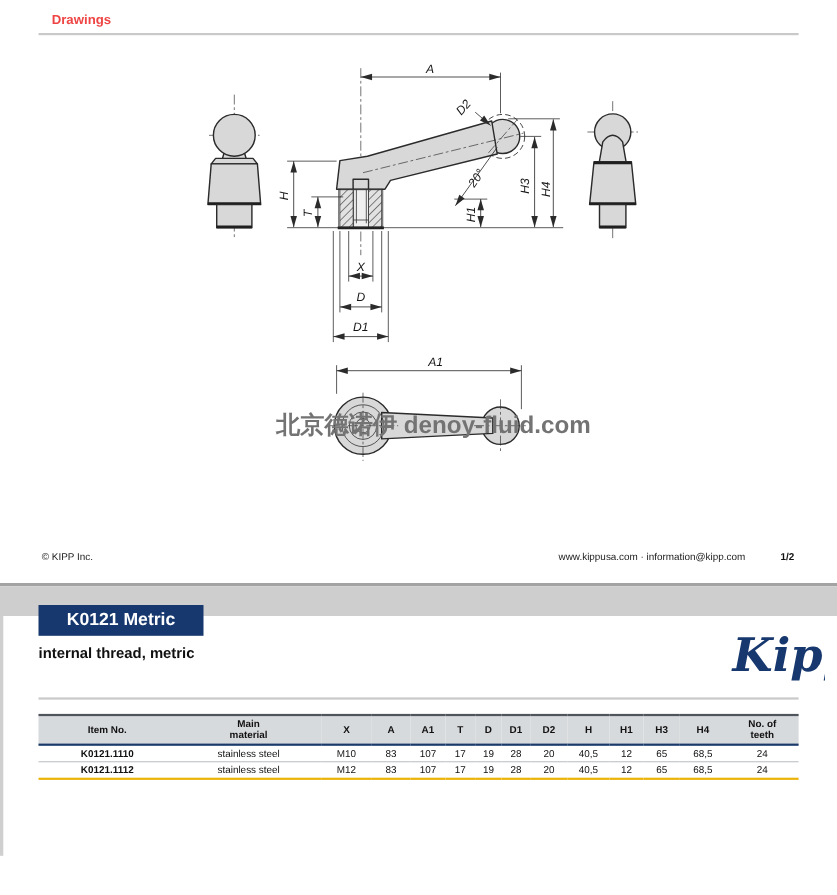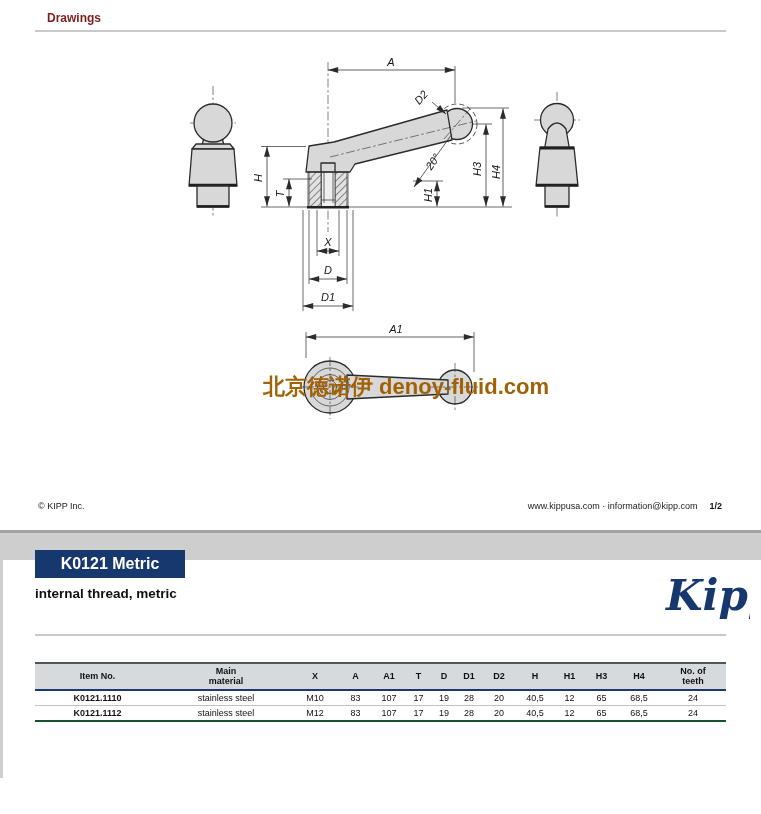--- a/index.html
+++ b/index.html
@@ -1,46 +1,46 @@
 <!DOCTYPE html>
 <html><head>
 <meta charset="utf-8">
 <style>
   * { box-sizing: border-box; }
   html, body { margin:0; padding:0; }
   body { font-family:"Liberation Sans", sans-serif; background:#fff; }
   .sheet { position:relative; width:761px; height:814px; background:#fff; overflow:hidden; }
 
   
-  .p1-title { position:absolute; left:35px; top:11px; font-size:12px; font-weight:bold; color:#7f1d1d;padding-left:12px; }
+  .p1-title { position:absolute; left:35px; top:11px; font-size:12px; font-weight:bold; color:#ef4444;padding-left:12px; }
   .p1-rule { position:absolute; left:35px; top:30px; width:691px; height:2px; background:#c9c9c9; }
   .drawing-svg { position:absolute; left:150px; top:50px; }
   .watermark { position:absolute; left:251px; top:372px; font-size:22px; font-weight:bold;
-               color:#a16207; white-space:nowrap; z-index:5;margin-left:12px; }
+               color:#737373; white-space:nowrap; z-index:5; }
   .p1-footer-left { position:absolute; left:38px; top:501px; font-size:9px; color:#222; }
   .p1-footer-right { position:absolute; right:39px; top:501px; font-size:9px; color:#222;
-                     display:flex; gap:12px; align-items:baseline; }
+                     display:flex; gap:32px; align-items:baseline; }
   .page-num { font-weight:bold; color:#111; }
 
   
   .page-edge { position:absolute; left:0; top:530px; width:761px; height:3px; background:#a3a3a3; }
   .gap-band  { position:absolute; left:0; top:533px; width:761px; height:27px; background:#cecece; }
   .left-strip{ position:absolute; left:0; top:560px; width:3px; height:218px; background:#cfcfcf; z-index:2; }
 
   
   .p2 { position:absolute; left:0; top:548px; width:649px; height:254px; }
   .badge { position:absolute; left:35px; top:2px; width:150px; height:28px; background:#17386e;
            color:#fff; font-size:16px; font-weight:bold; text-align:center; line-height:28px; }
   .p2-title { position:absolute; left:35px; top:37px; font-size:13.5px; font-weight:bold;
               color:#101010; line-height:17px; }
   .kipp-logo { position:absolute; left:664px; top:18px; }
   .p2-rule { position:absolute; left:35px; top:86px; width:691px; height:2px; background:#c9c9c9; }
 
   .spec-table { position:absolute; left:35px; top:101px; width:691px; border-collapse:collapse;
-                table-layout:fixed; border-bottom:2px solid #14532d;margin-top:13px; }
+                table-layout:fixed; border-bottom:2px solid #eab308; }
   .spec-table th { background:#d7dadd; border-top:2px solid #4e555c; border-bottom:2px solid #1b3a6b;
                    font-size:9px; font-weight:bold; padding:2px 0 3px; line-height:10px;
                    vertical-align:middle; color:#111; text-align:center; }
   .spec-table td { font-size:9px; text-align:center; height:14px; padding:0; color:#111; line-height:14px; }
   .spec-table tbody tr:not(:first-child) td { border-top:1px solid #bfc3c6; }
   .spec-table td.cell-bold { font-weight:bold; }
 
   
   .outline { fill:#d8d8d8; stroke:#2b2b2b; stroke-width:1.3; stroke-linejoin:round; }
   .thin    { fill:none; stroke:#2b2b2b; stroke-width:0.7; }

